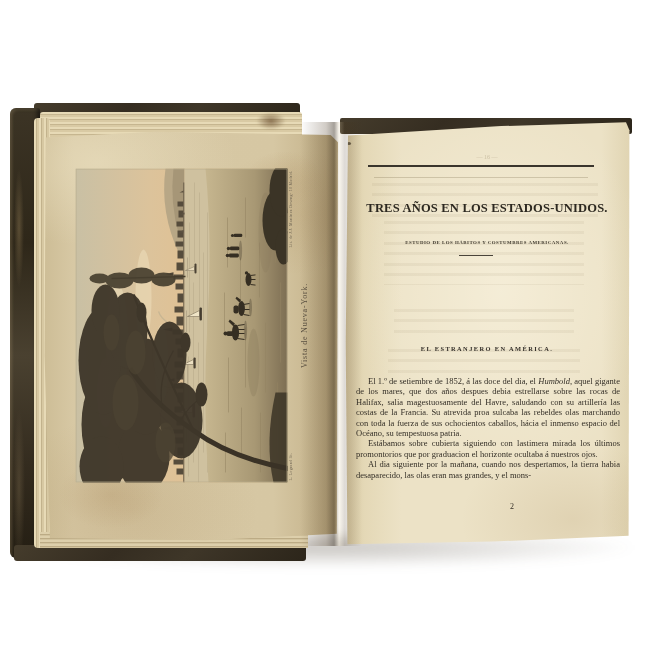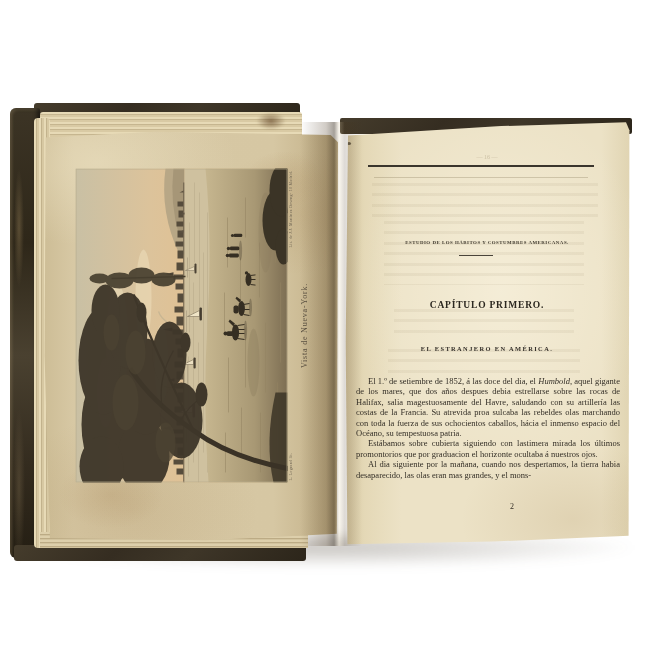--- a/index.html
+++ b/index.html
@@ -280,23 +280,23 @@
   <div class="abs right-page">
     <div class="abs rp-speck"></div>
     <div class="abs ghost ghost-header">— 16 —</div>
     <div class="abs main-rule"></div>
     <div class="abs ghost-rule"></div>
     <div class="abs ghost-band gb1"></div>
     <div class="abs ghost-band gb2"></div>
     <div class="abs ghost-band gb3"></div>
     <div class="abs ghost-band gb4"></div>
 
+    <div class="abs tp-title">TRES AÑOS EN LOS ESTADOS-UNIDOS.</div>
     <div class="abs tp-subtitle">ESTUDIO DE LOS HÁBITOS Y COSTUMBRES AMERICANAS.</div>
     <div class="abs sub-rule"></div>
-    <div class="abs tp-chapter">CAPÍTULO PRIMERO.</div>
     <div class="abs tp-section">EL ESTRANJERO EN AMÉRICA.</div>
 
     <div class="abs tp-body">
       <p><span>El 1.º de setiembre de 1852, á las doce del dia, el </span><i>Humbold</i><span>, aquel gigante de los mares, que dos años despues debia estrellarse sobre las rocas de Halifax, salia magestuosamente del Havre, saludando con su artillería las costas de la Francia. Su atrevida proa sulcaba las rebeldes olas marchando con toda la fuerza de sus ochocientos caballos, hácia el inmenso espacio del Océano, su tempestuosa patria.</span></p>
       <p>Estábamos sobre cubierta siguiendo con lastimera mirada los últimos promontorios que por graduacion el horizonte ocultaba á nuestros ojos.</p>
       <p>Al dia siguiente por la mañana, cuando nos despertamos, la tierra habia desaparecido, las olas eran mas grandes, y el mons-</p>
     </div>
     <div class="abs tp-pageno">2</div>
   </div>
 

